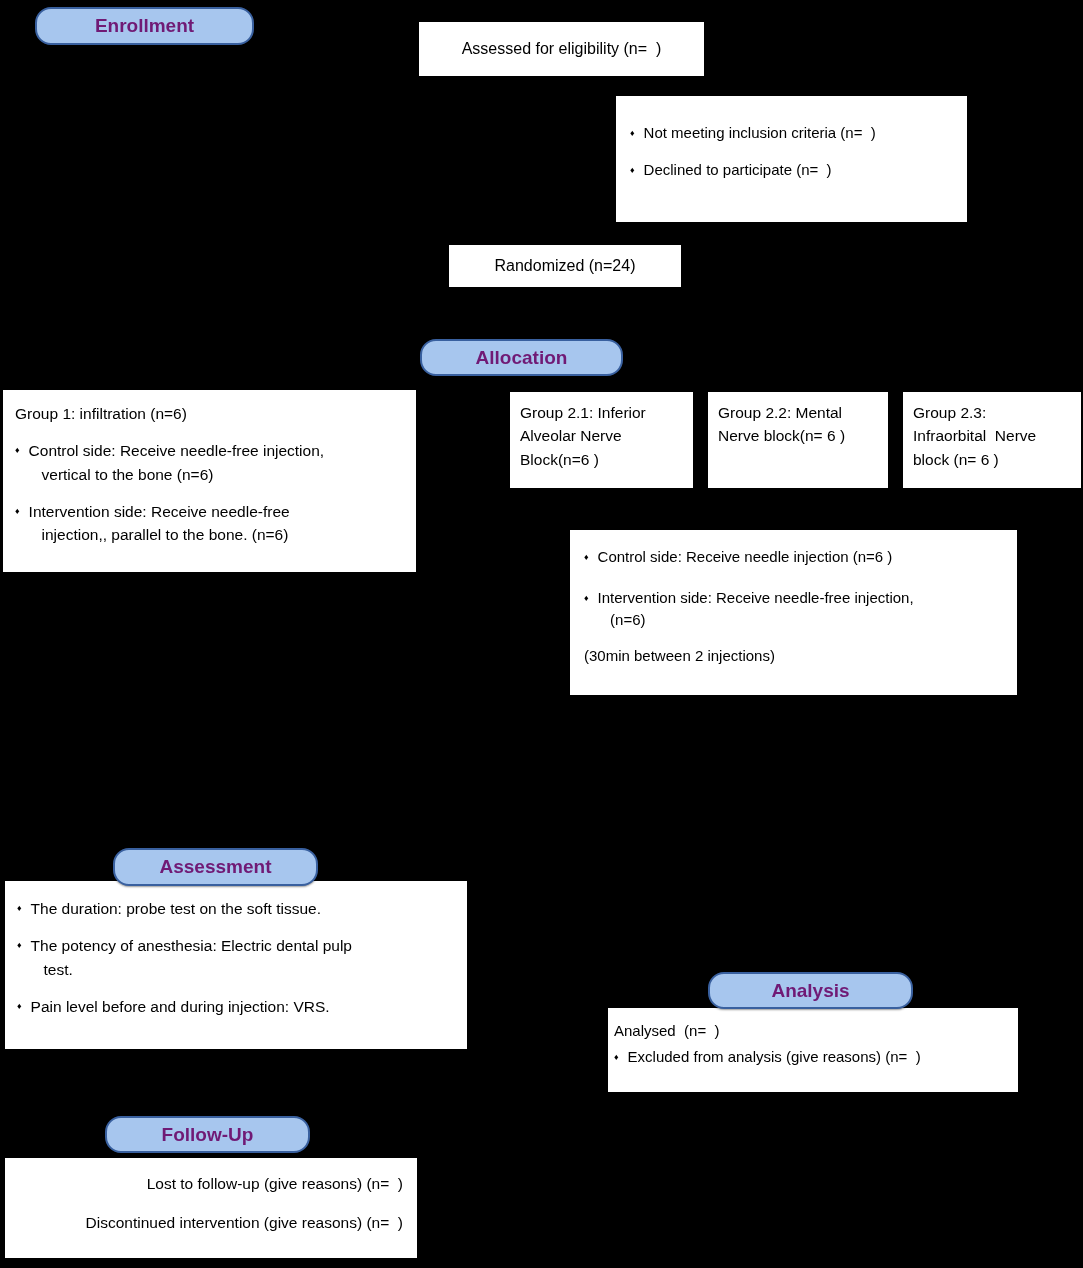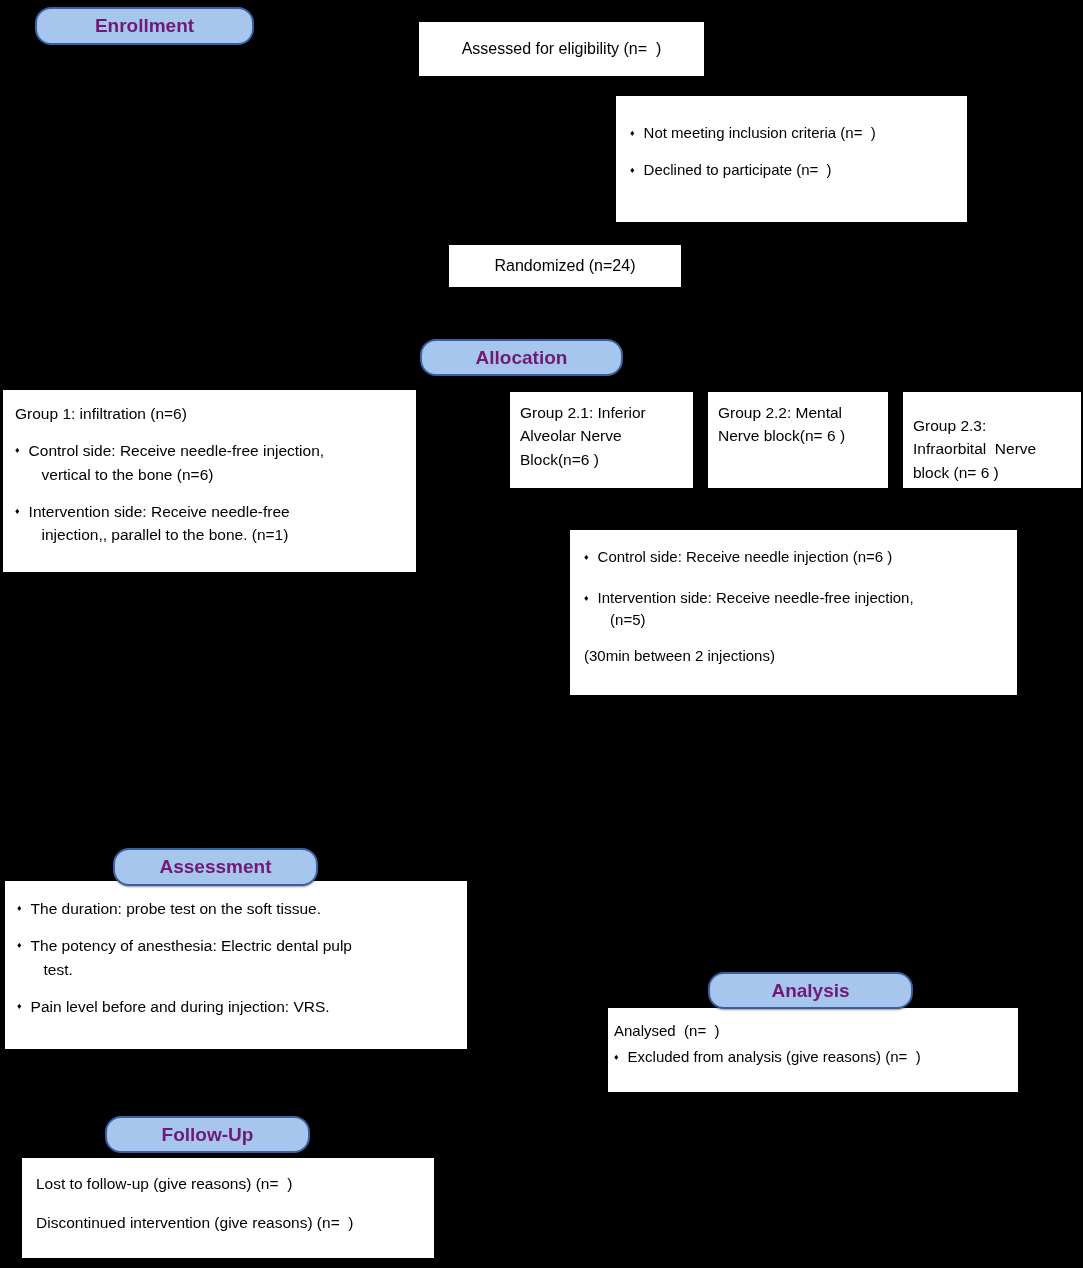--- a/index.html
+++ b/index.html
@@ -26,28 +26,28 @@
   .line + .line { margin-top:16px; }
 
   #badge-enrollment { left:35px; top:7px;   width:219px; height:38px; }
   #box-assessed     { left:375px; top:22px;  width:285px; height:54px; font-size:16px; }
   #box-excluded     { left:616px; top:96px;  width:351px; height:126px; padding:12px 14px; }
   #box-randomized   { left:405px; top:245px; width:232px; height:42px; font-size:16px; }
   #badge-allocation { left:420px; top:339px; width:203px; height:37px; }
   #box-group1       { left:3px;  top:390px;  width:413px; height:182px; padding:12px 12px; font-size:15.5px; }
   #box-group21      { left:510px; top:392px; width:183px; height:96px; padding:9px 10px; font-size:15.5px; }
   #box-group22      { left:708px; top:392px; width:180px; height:96px; padding:9px 10px; font-size:15.5px; }
-  #box-group23      { left:903px; top:392px; width:178px; height:96px; padding:22px 10px; font-size:15.5px; }
+  #box-group23      { left:903px; top:392px; width:178px; height:96px; padding:9px 10px; font-size:15.5px; }
   #box-group2detail { left:570px; top:530px; width:447px; height:165px; padding:16px 14px; }
   #badge-assessment { left:113px; top:848px; width:205px; height:38px; }
   #box-assessment   { left:5px;  top:881px;  width:462px; height:168px; padding:16px 12px; font-size:15.5px; }
   #badge-analysis   { left:708px; top:972px; width:205px; height:37px; }
   #box-analysis     { left:608px; top:1008px; width:410px; height:84px; padding:12px 6px; }
   #badge-followup   { left:105px; top:1116px; width:205px; height:37px; }
-  #box-followup     { left:22px;  top:1158px; width:412px; height:100px; padding:14px 14px; font-size:15.5px; }
+  #box-followup     { left:5px;  top:1158px; width:412px; height:100px; padding:14px 14px; font-size:15.5px;text-align:right; }
 </style>
 </head>
 <body>
 
 <div class="canvas">
 
   <div class="badge" id="badge-enrollment">Enrollment</div>
   <div class="badge" id="badge-allocation">Allocation</div>
   <div class="badge" id="badge-assessment">Assessment</div>
   <div class="badge" id="badge-analysis">Analysis</div>
@@ -75,21 +75,21 @@
   <div class="wbox" id="box-group1">
     <div class="title">Group 1: infiltration (n=6)</div>
     <div class="row">
       <span class="bullet">♦</span>
       <span class="btext">Control side: Receive needle-free injection,
    vertical to the bone (n=6)</span>
     </div>
     <div class="row">
       <span class="bullet">♦</span>
       <span class="btext">Intervention side: Receive needle-free
-   injection,, parallel to the bone. (n=1)</span>
+   injection,, parallel to the bone. (n=6)</span>
     </div>
   </div>
 
   <div class="wbox" id="box-group21">
     <span class="pre">Group 2.1: Inferior
 Alveolar Nerve
 Block(n=6 )</span>
   </div>
 
   <div class="wbox" id="box-group22">
@@ -104,21 +104,21 @@
   </div>
 
   <div class="wbox" id="box-group2detail">
     <div class="row mt0">
       <span class="bullet">♦</span>
       <span class="btext">Control side: Receive needle injection (n=6 )</span>
     </div>
     <div class="row" style="margin-top:18px;">
       <span class="bullet">♦</span>
       <span class="btext">Intervention side: Receive needle-free injection,
-   (n=5)</span>
+   (n=6)</span>
     </div>
     <div class="pre" style="margin-top:13px;">(30min between 2 injections)</div>
   </div>
 
   <div class="wbox" id="box-assessment">
     <div class="row mt0">
       <span class="bullet">♦</span>
       <span class="btext">The duration: probe test on the soft tissue.</span>
     </div>
     <div class="row">

